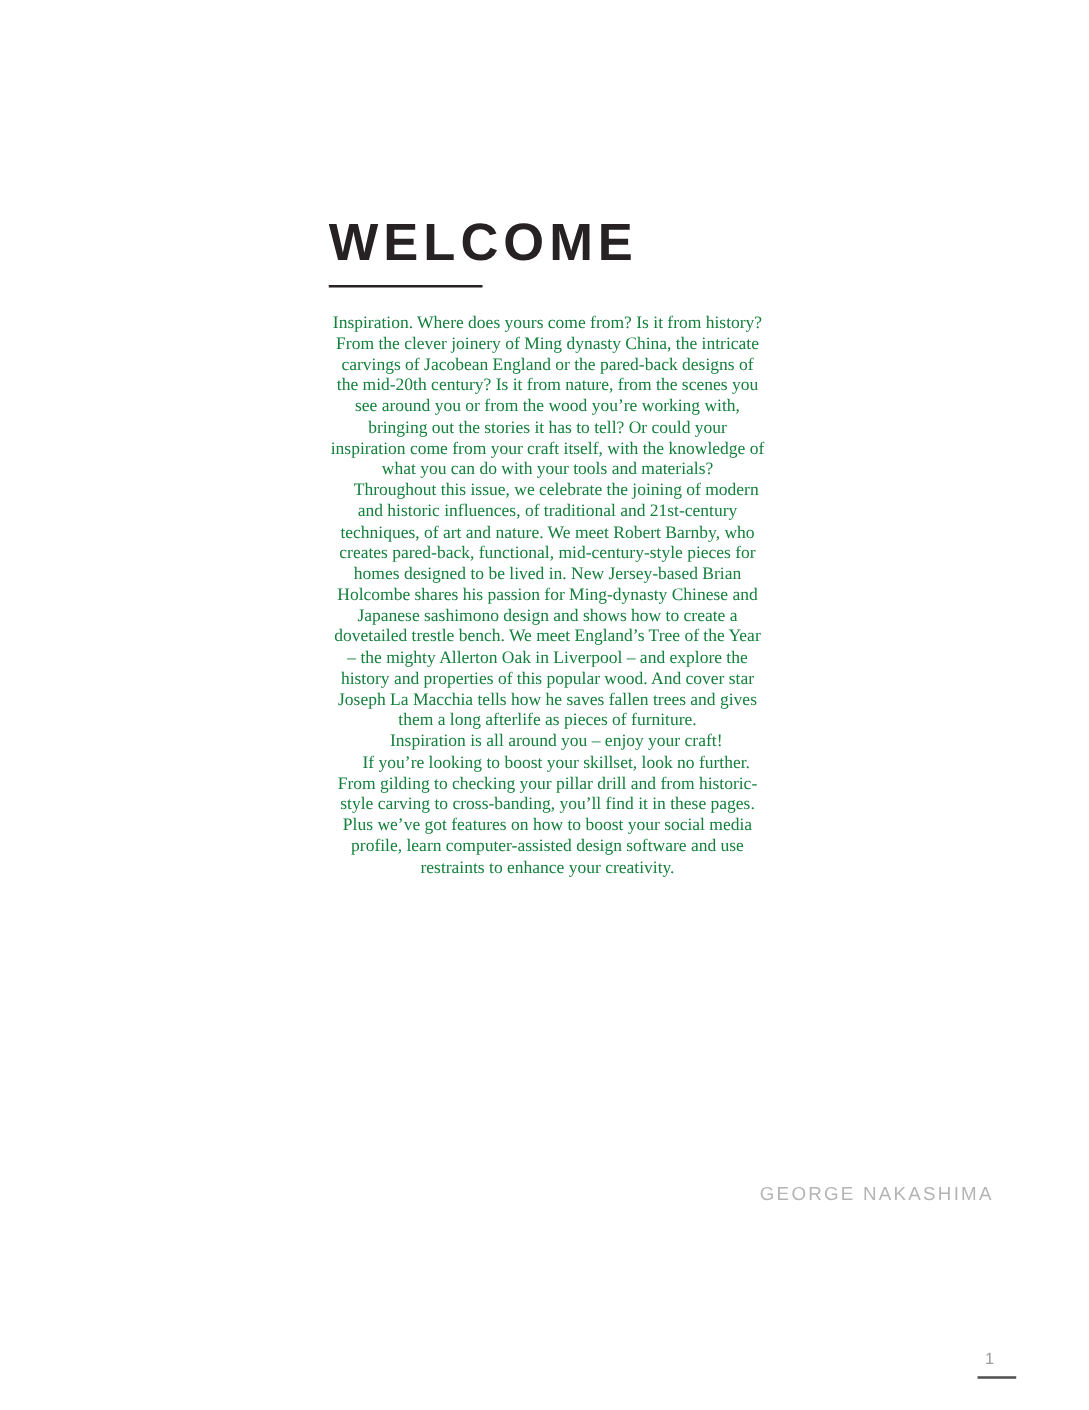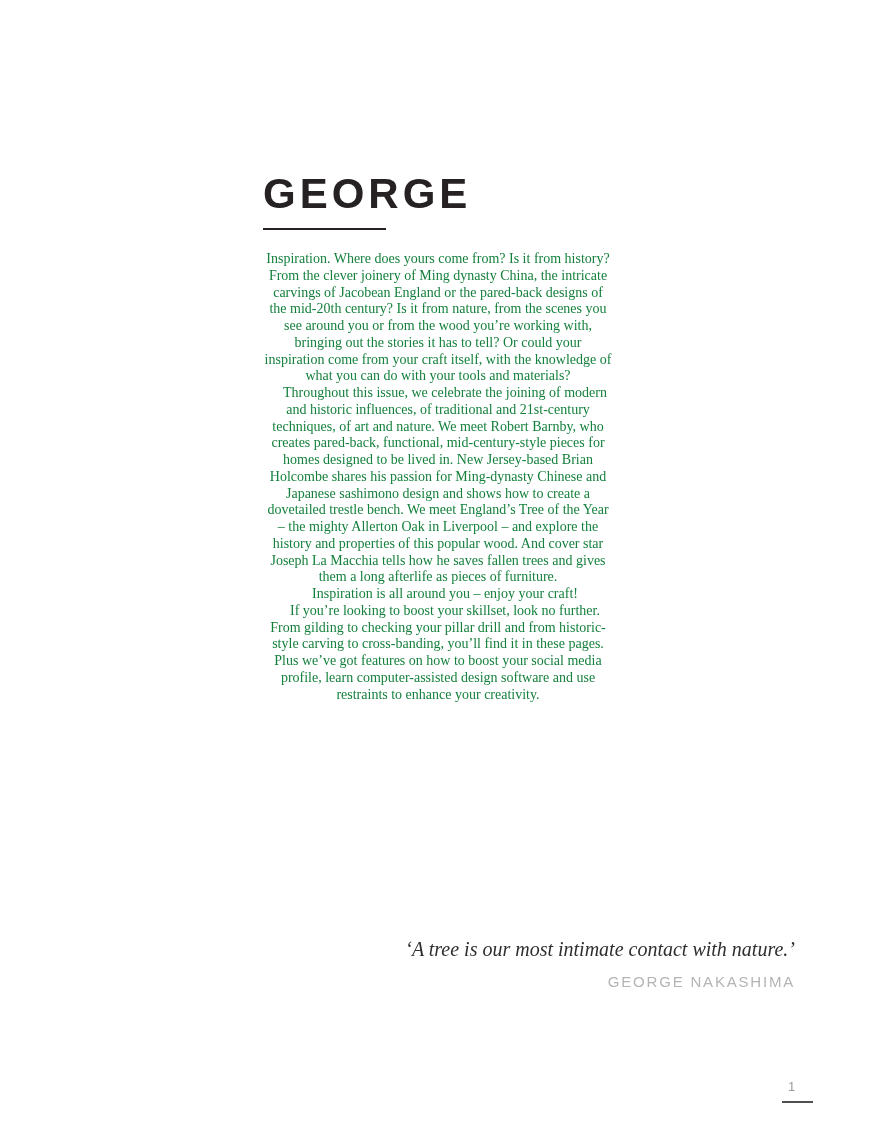--- a/index.html
+++ b/index.html
@@ -83,31 +83,30 @@
     margin-top: 6px;
     width: 31px;
     height: 2px;
     background: #4f4f4f;
   }
 </style>
 </head>
 <body>
 
 <div class="content">
-  <h1 class="page-title">GEORGE</h1>
+  <h1 class="page-title">WELCOME</h1>
   <div class="title-rule"></div>
   <div class="editorial-body">
       <p>Inspiration. Where does yours come from? Is it from history? From the clever joinery of Ming dynasty China, the intricate carvings of Jacobean England or the pared-back designs of the mid-20th century? Is it from nature, from the scenes you see around you or from the wood you’re working with, bringing out the stories it has to tell? Or could your inspiration come from your craft itself, with the knowledge of what you can do with your tools and materials?</p>
       <p>Throughout this issue, we celebrate the joining of modern and historic influences, of traditional and 21st-century techniques, of art and nature. We meet Robert Barnby, who creates pared-back, functional, mid-century-style pieces for homes designed to be lived in. New Jersey-based Brian Holcombe shares his passion for Ming-dynasty Chinese and Japanese sashimono design and shows how to create a dovetailed trestle bench. We meet England’s Tree of the Year – the mighty Allerton Oak in Liverpool – and explore the history and properties of this popular wood. And cover star Joseph La Macchia tells how he saves fallen trees and gives them a long afterlife as pieces of furniture.</p>
       <p>Inspiration is all around you – enjoy your craft!</p>
       <p>If you’re looking to boost your skillset, look no further. From gilding to checking your pillar drill and from historic-style carving to cross-banding, you’ll find it in these pages. Plus we’ve got features on how to boost your social media profile, learn computer-assisted design software and use restraints to enhance your creativity.</p>
     </div>
 </div>
 
 <div class="quote-block">
-  <div class="pull-quote">‘A tree is our most intimate contact with nature.’</div>
   <div class="quote-attribution">GEORGE NAKASHIMA</div>
 </div>
 
 <div class="folio">
   <div class="folio-number">1</div>
   <div class="folio-rule"></div>
 </div>
 
 </body></html>

